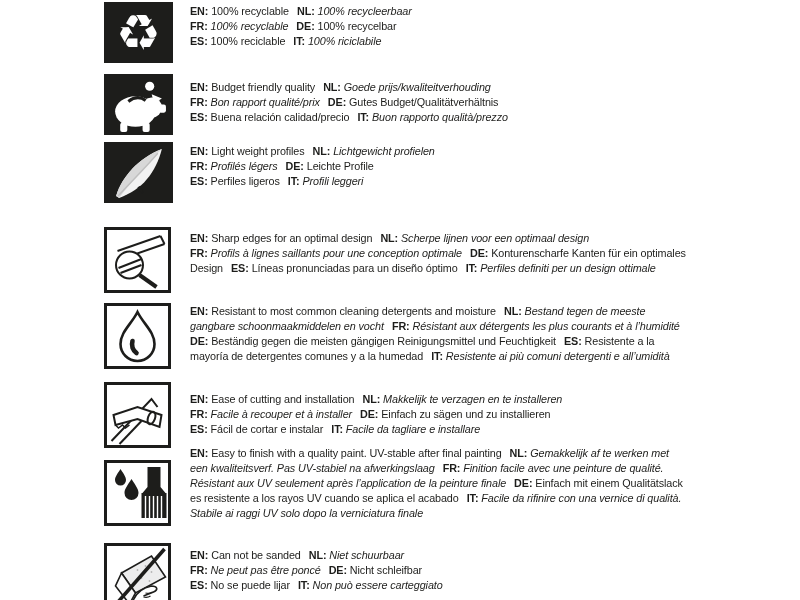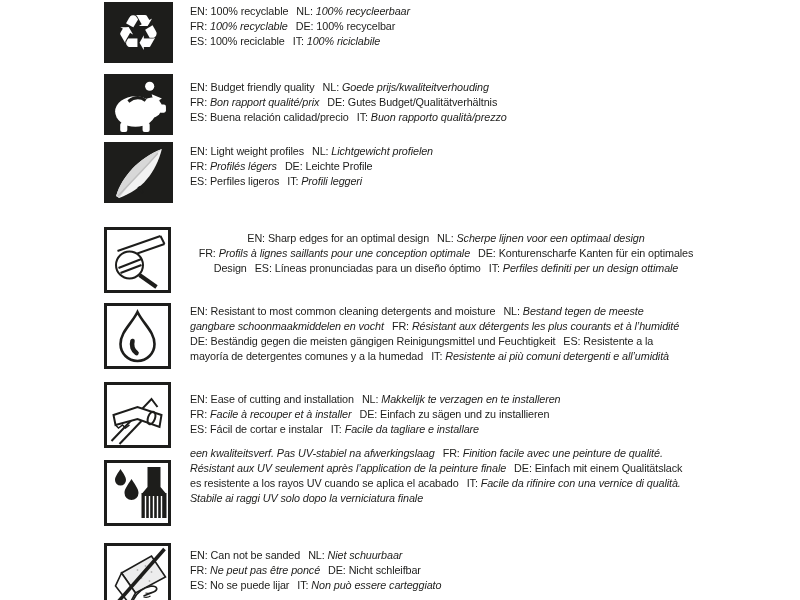--- a/index.html
+++ b/index.html
@@ -13,21 +13,21 @@
   }
   .row-icon{position:absolute;left:104px;box-sizing:border-box;}
   .row-icon.solid{width:69px;height:61px;background:#1d1d1b;display:flex;align-items:center;justify-content:center;}
   .row-icon.outline{width:67px;height:66px;background:#fff;border:3px solid #1d1d1b;}
   .row-icon svg{display:block;width:100%;height:100%;}
   .glyph{font-family:"DejaVu Sans", sans-serif;font-size:50px;line-height:1;color:#ffffff;}
   .row-text{position:absolute;left:190px;width:512px;}
   .line{white-space:nowrap;font-size:10.8px;line-height:15px;letter-spacing:-0.1px;}
   .seg{margin-right:8px;}
   .seg:last-child{margin-right:0;}
-  .lang-label{font-weight:400;}
+  .lang-label{font-weight:700;}
   .italic{font-style:italic;}
 </style>
 </head>
 <body>
 
 <div class="page">
   <div id="rows">
   <div class="row">
     <div class="row-icon solid" style="top: 2px;">
           <span class="glyph">♻</span>
@@ -82,21 +82,21 @@
           <svg viewBox="0 0 60 60" fill="none" stroke="#1d1d1b">
             <path d="M 10 21 L 53 6" stroke-width="2"></path>
             <path d="M 14 29 L 57 14" stroke-width="2"></path>
             <path d="M 53 6 L 57 14" stroke-width="2"></path>
             <circle cx="22" cy="35" r="13.5" stroke-width="2" fill="#ffffff"></circle>
             <path d="M 11 38 L 34 29" stroke-width="2"></path>
             <path d="M 13 43 L 34 35" stroke-width="2"></path>
             <path d="M 32 45 L 49 57" stroke-width="4"></path>
           </svg>
         </div>
-    <div class="row-text" style="top: 231px; text-align: center;">
+    <div class="row-text" style="top: 231px;">
           <div class="line"><span class="seg"><span class="lang-label">EN:</span> <span class="lang-text">Sharp edges for an optimal design</span></span><span class="seg"><span class="lang-label">NL:</span> <span class="lang-text italic">Scherpe lijnen voor een optimaal design</span></span></div>
           <div class="line"><span class="seg"><span class="lang-label">FR:</span> <span class="lang-text italic">Profils à lignes saillants pour une conception optimale</span></span><span class="seg"><span class="lang-label">DE:</span> <span class="lang-text">Konturenscharfe Kanten für ein optimales</span></span></div>
           <div class="line"><span class="seg"><span class="lang-text">Design</span></span><span class="seg"><span class="lang-label">ES:</span> <span class="lang-text">Líneas pronunciadas para un diseño óptimo</span></span><span class="seg"><span class="lang-label">IT:</span> <span class="lang-text italic">Perfiles definiti per un design ottimale</span></span></div>
         </div>
   </div>
 
   <div class="row">
     <div class="row-icon outline" style="top: 303px;">
           <svg viewBox="0 0 60 60">
             <path d="M 30 6 C 36 18 47 26 47 38 A 17 17 0 0 1 13 38 C 13 26 24 18 30 6 Z" fill="#ffffff" stroke="#1d1d1b" stroke-width="2.6"></path>
@@ -140,20 +140,21 @@
             <g stroke="#ffffff" stroke-width="1.4">
               <path d="M 38 33 v 22"></path>
               <path d="M 42 33 v 22"></path>
               <path d="M 46 33 v 22"></path>
               <path d="M 50 33 v 22"></path>
               <path d="M 54 33 v 22"></path>
             </g>
           </svg>
         </div>
     <div class="row-text" style="top: 446px;">
+          <div class="line"><span class="seg"><span class="lang-label">EN:</span> <span class="lang-text">Easy to finish with a quality paint. UV-stable after final painting</span></span><span class="seg"><span class="lang-label">NL:</span> <span class="lang-text italic">Gemakkelijk af te werken met</span></span></div>
           <div class="line"><span class="seg"><span class="lang-text italic">een kwaliteitsverf. Pas UV-stabiel na afwerkingslaag</span></span><span class="seg"><span class="lang-label">FR:</span> <span class="lang-text italic">Finition facile avec une peinture de qualité.</span></span></div>
           <div class="line"><span class="seg"><span class="lang-text italic">Résistant aux UV seulement après l’application de la peinture finale</span></span><span class="seg"><span class="lang-label">DE:</span> <span class="lang-text">Einfach mit einem Qualitätslack</span></span></div>
           <div class="line"><span class="seg"><span class="lang-text">es resistente a los rayos UV cuando se aplica el acabado</span></span><span class="seg"><span class="lang-label">IT:</span> <span class="lang-text italic">Facile da rifinire con una vernice di qualità.</span></span></div>
           <div class="line"><span class="seg"><span class="lang-text italic">Stabile ai raggi UV solo dopo la verniciatura finale</span></span></div>
         </div>
   </div>
 
   <div class="row">
     <div class="row-icon outline" style="top: 543px;">
           <svg viewBox="0 0 60 60">

